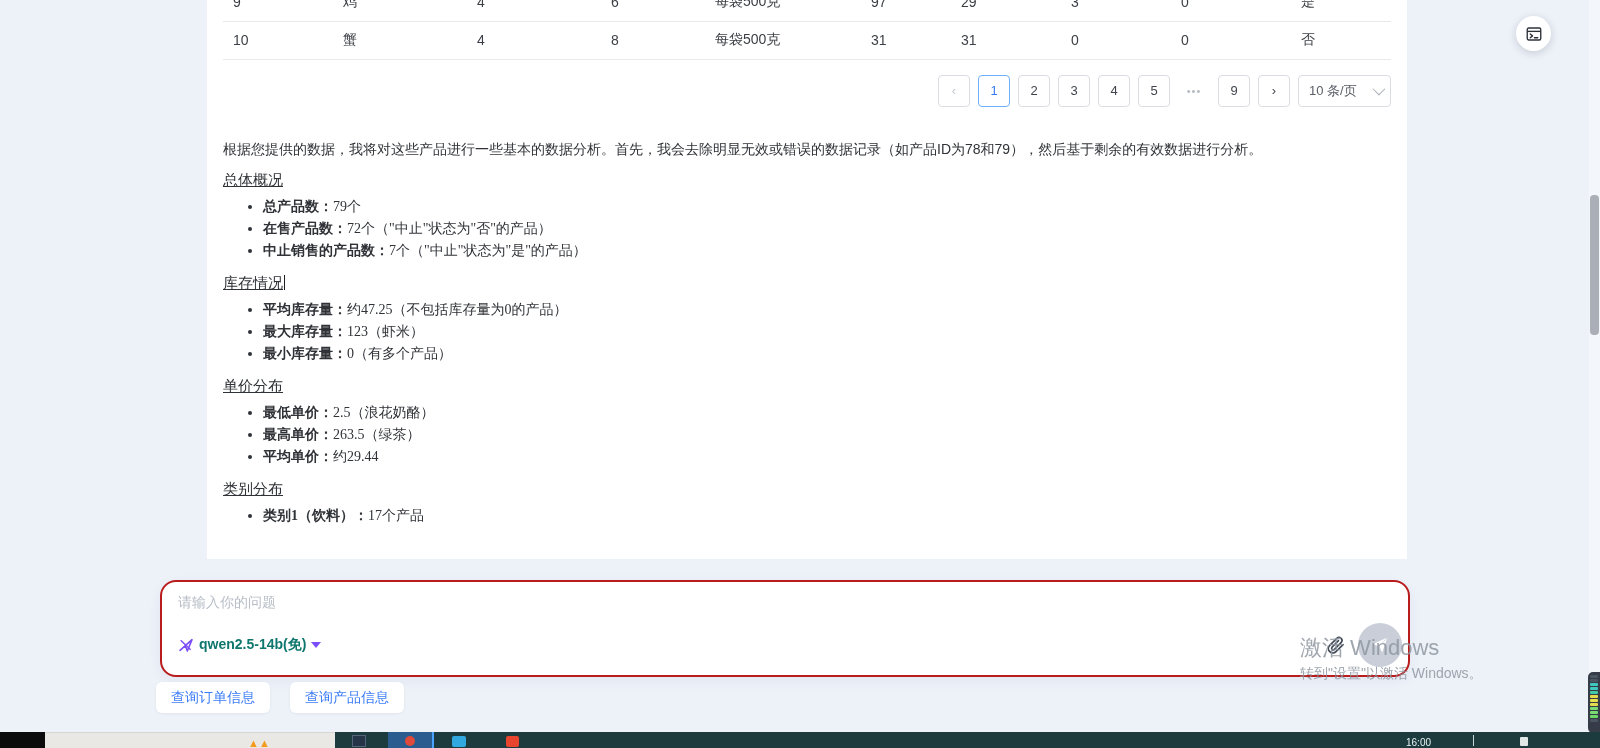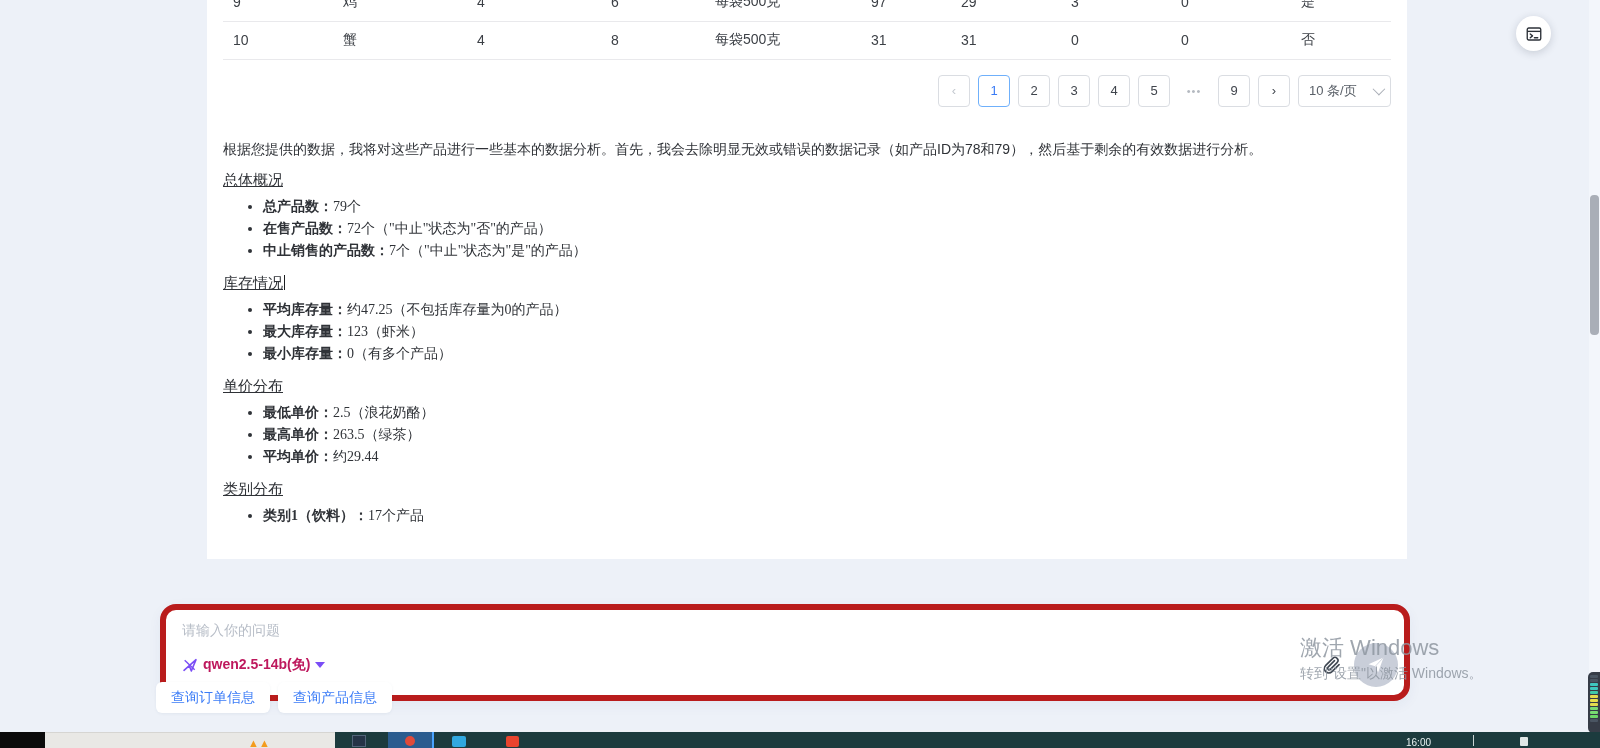--- a/index.html
+++ b/index.html
@@ -36,43 +36,43 @@
     transform:rotate(45deg) translateY(-2px); }
   .intro { margin-top:32px; font-size:14px; line-height:20px; color:#2f3237; }
   .msg h2 { margin-top:18px; font-size:16px; font-weight:400; color:#2f3237; }
   .sec h3 { margin-top:12px; font-size:15px; font-weight:400; color:#2f3237; display:inline-block;text-decoration:underline; }
   .cursor { display:inline-block; width:1px; height:15px; background:#1c1e21; vertical-align:-2px; margin-left:1px; }
   .sec ul { margin:6px 0 0; padding-left:40px; }
   .sec li { line-height:22px; font-size:14px; color:#2f3237;font-family:Liberation Serif, serif; }
   .sec li b { font-weight:700; }
   
   .composer {
-    position:absolute; left:160px; top:604px; width:1250px; height:97px;
-    background:#fff; border:6px solid #b91c1c; border-radius:16px;
+    position:absolute; left:160px; top:580px; width:1250px; height:97px;
+    background:#fff; border:2px solid #b91c1c; border-radius:16px;
     box-shadow:0 4px 14px rgba(40,60,110,.05);
   }
   .composer textarea {
     position:absolute; left:16px; top:12px; width:1100px; height:40px; border:none; outline:none; resize:none;
     font-family:inherit; font-size:14px; color:#303133; background:transparent;
   }
   .composer textarea::placeholder { color:#b7bdc7; }
   .composer-bar {
     position:absolute; left:16px; right:6px; bottom:8px; height:44px;
     display:flex; align-items:center; justify-content:space-between;
   }
-  .model-select { display:flex; align-items:center; gap:5px; cursor:pointer; color:#be185d; font-weight:700; font-size:14px;justify-content:flex-end; }
+  .model-select { display:flex; align-items:center; gap:5px; cursor:pointer; color:#0f766e; font-weight:700; font-size:14px;justify-content:flex-end; }
   .model-caret { width:0; height:0; border-left:5px solid transparent; border-right:5px solid transparent; border-top:6px solid #7a4df6; }
   .bar-right { display:flex; align-items:center; gap:10px; }
   .attach-btn { width:24px; height:24px; display:flex; align-items:center; justify-content:center; cursor:pointer; }
   .send-btn {
     width:44px; height:44px; border-radius:50%; background:#c9ced9;
     display:flex; align-items:center; justify-content:center; cursor:pointer; border:none;
   }
   
-  .quick { position:absolute; left:156px; top:682px; display:flex; gap:8px; }
+  .quick { position:absolute; left:156px; top:682px; display:flex; gap:20px; }
   .quick-btn {
     height:31px; padding:0 15px; background:#fff; border:none; border-radius:6px;
     color:#3b7cf7; font-size:14px; font-family:inherit; cursor:pointer; box-shadow:0 1px 3px rgba(40,60,110,.06);
   }
   
   .watermark { position:absolute; left:1300px; top:635px; z-index:60; color:#8f97a1; opacity:.85; pointer-events:none; }
   .watermark .l1 { font-size:22px; line-height:26px; }
   .watermark .l2 { font-size:14px; margin-top:4px; }
   
   .float-btn {

